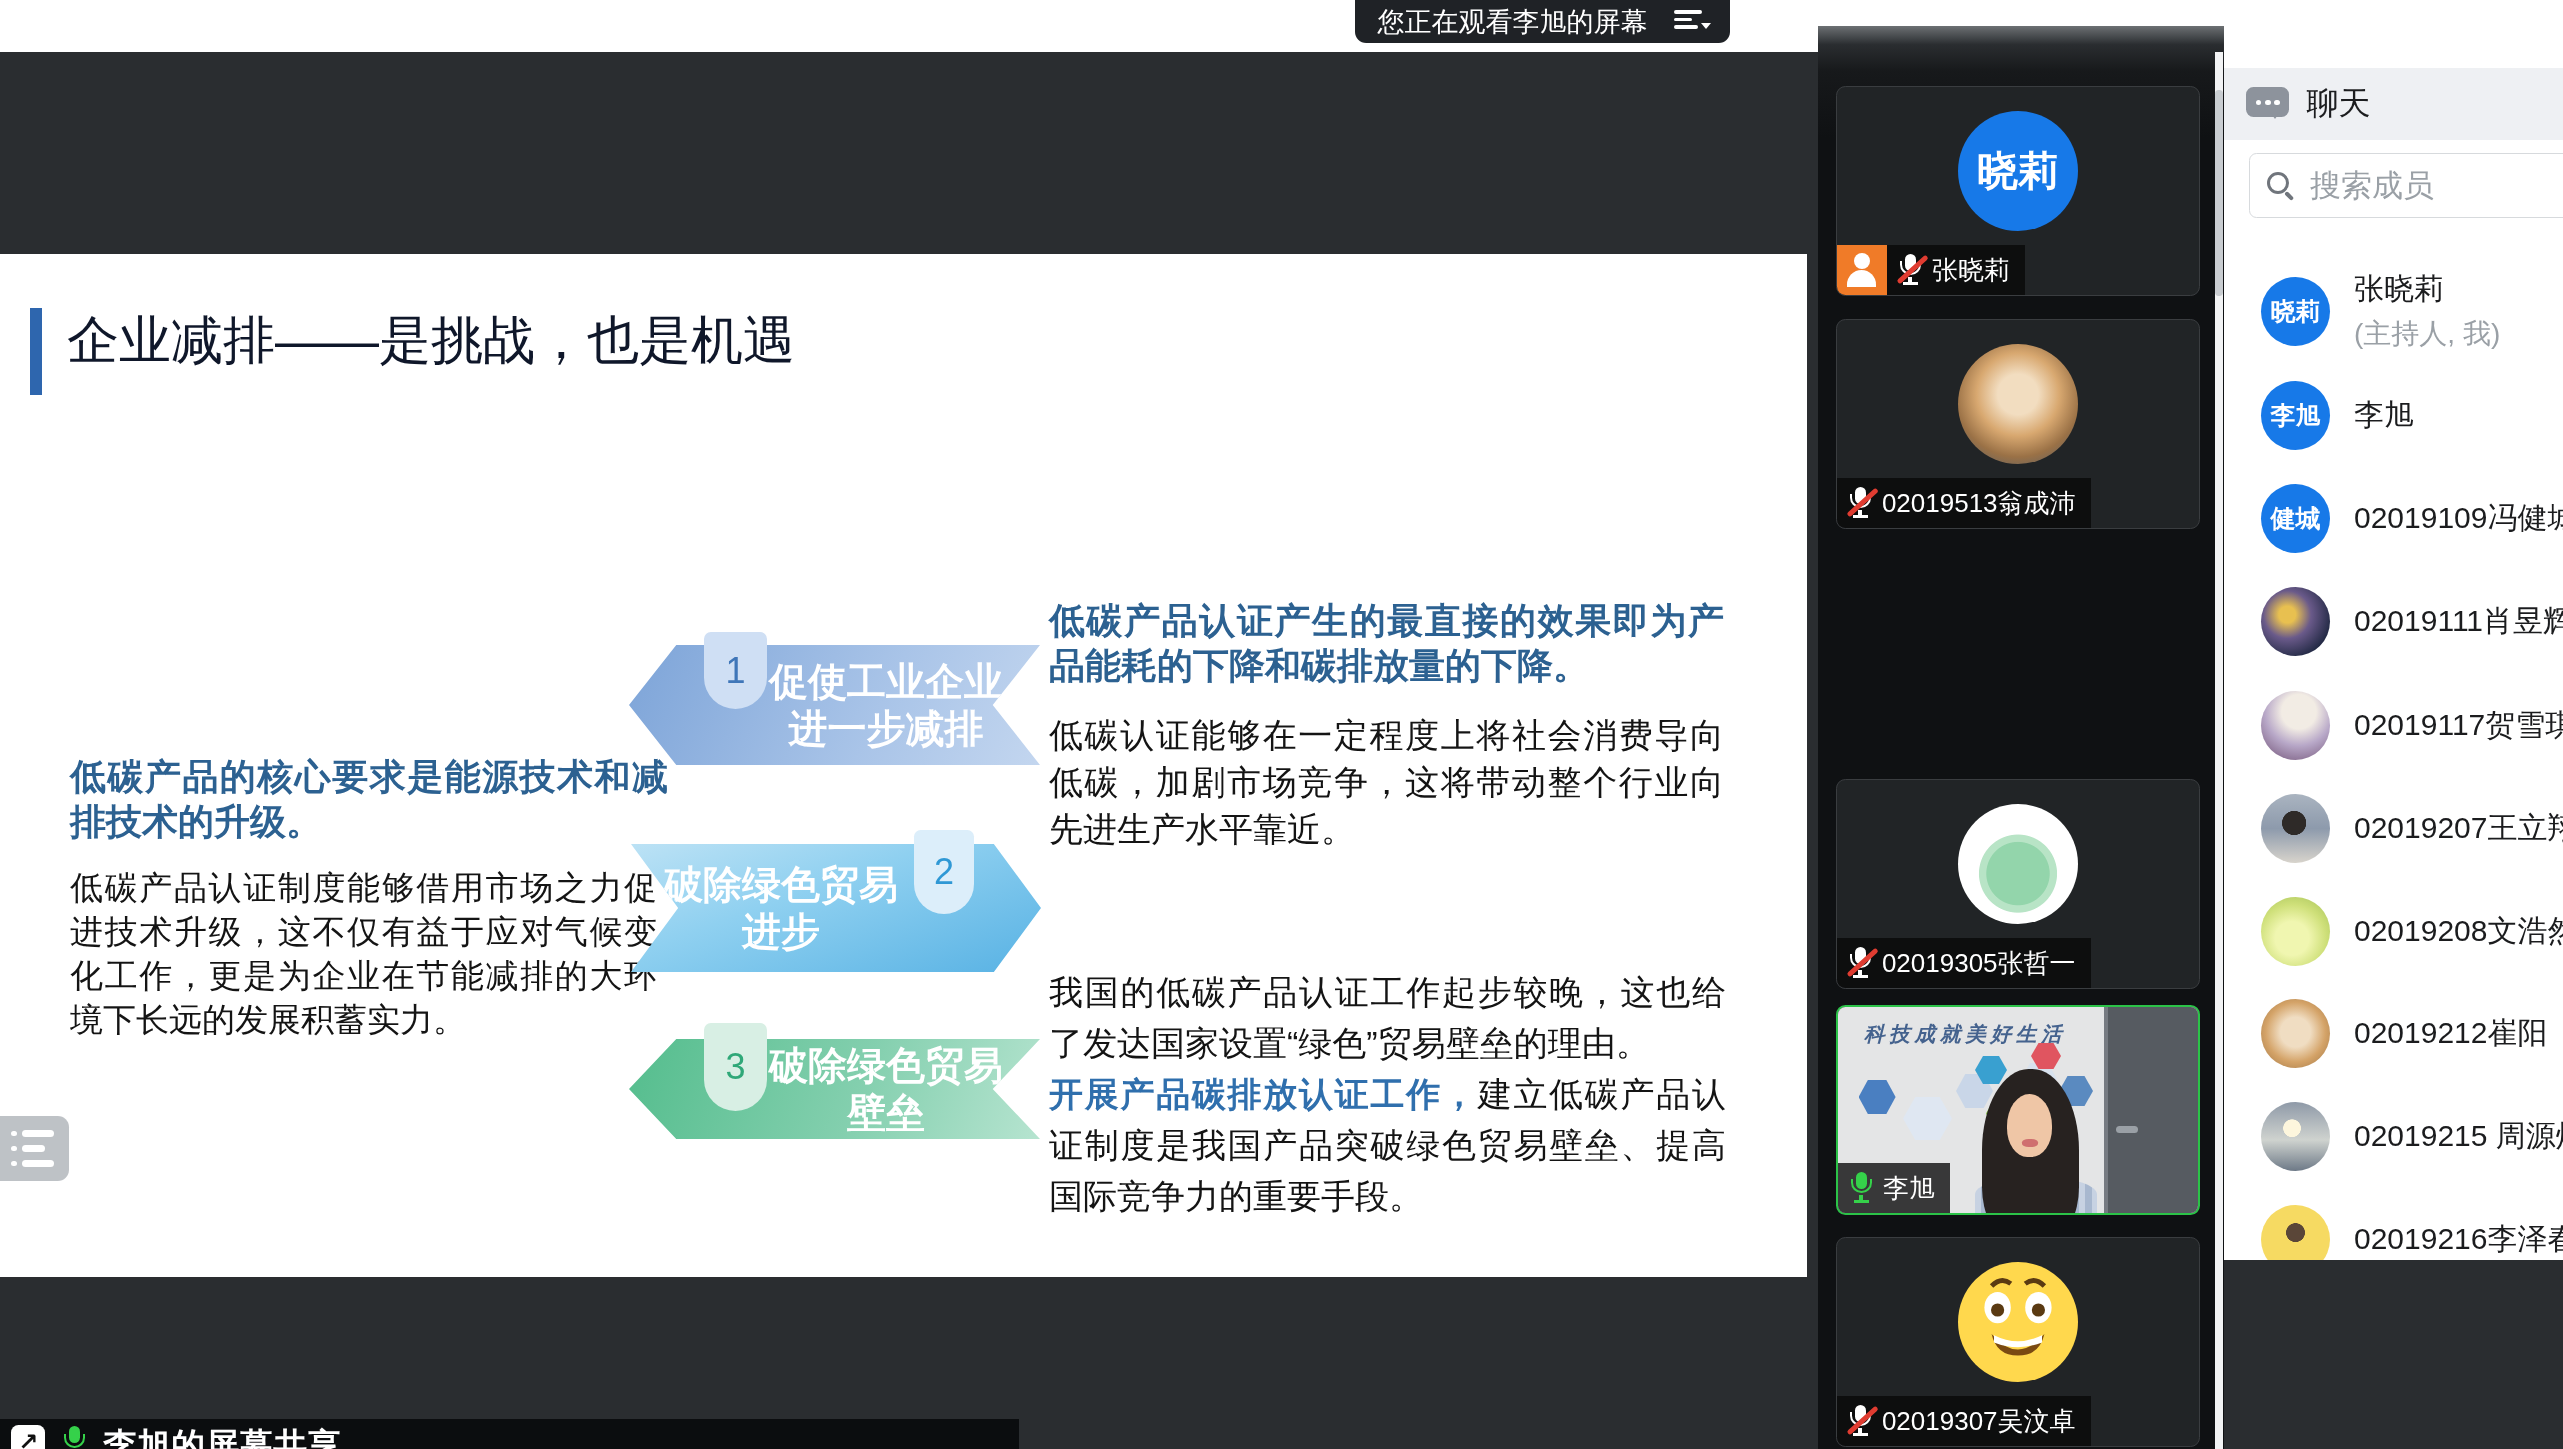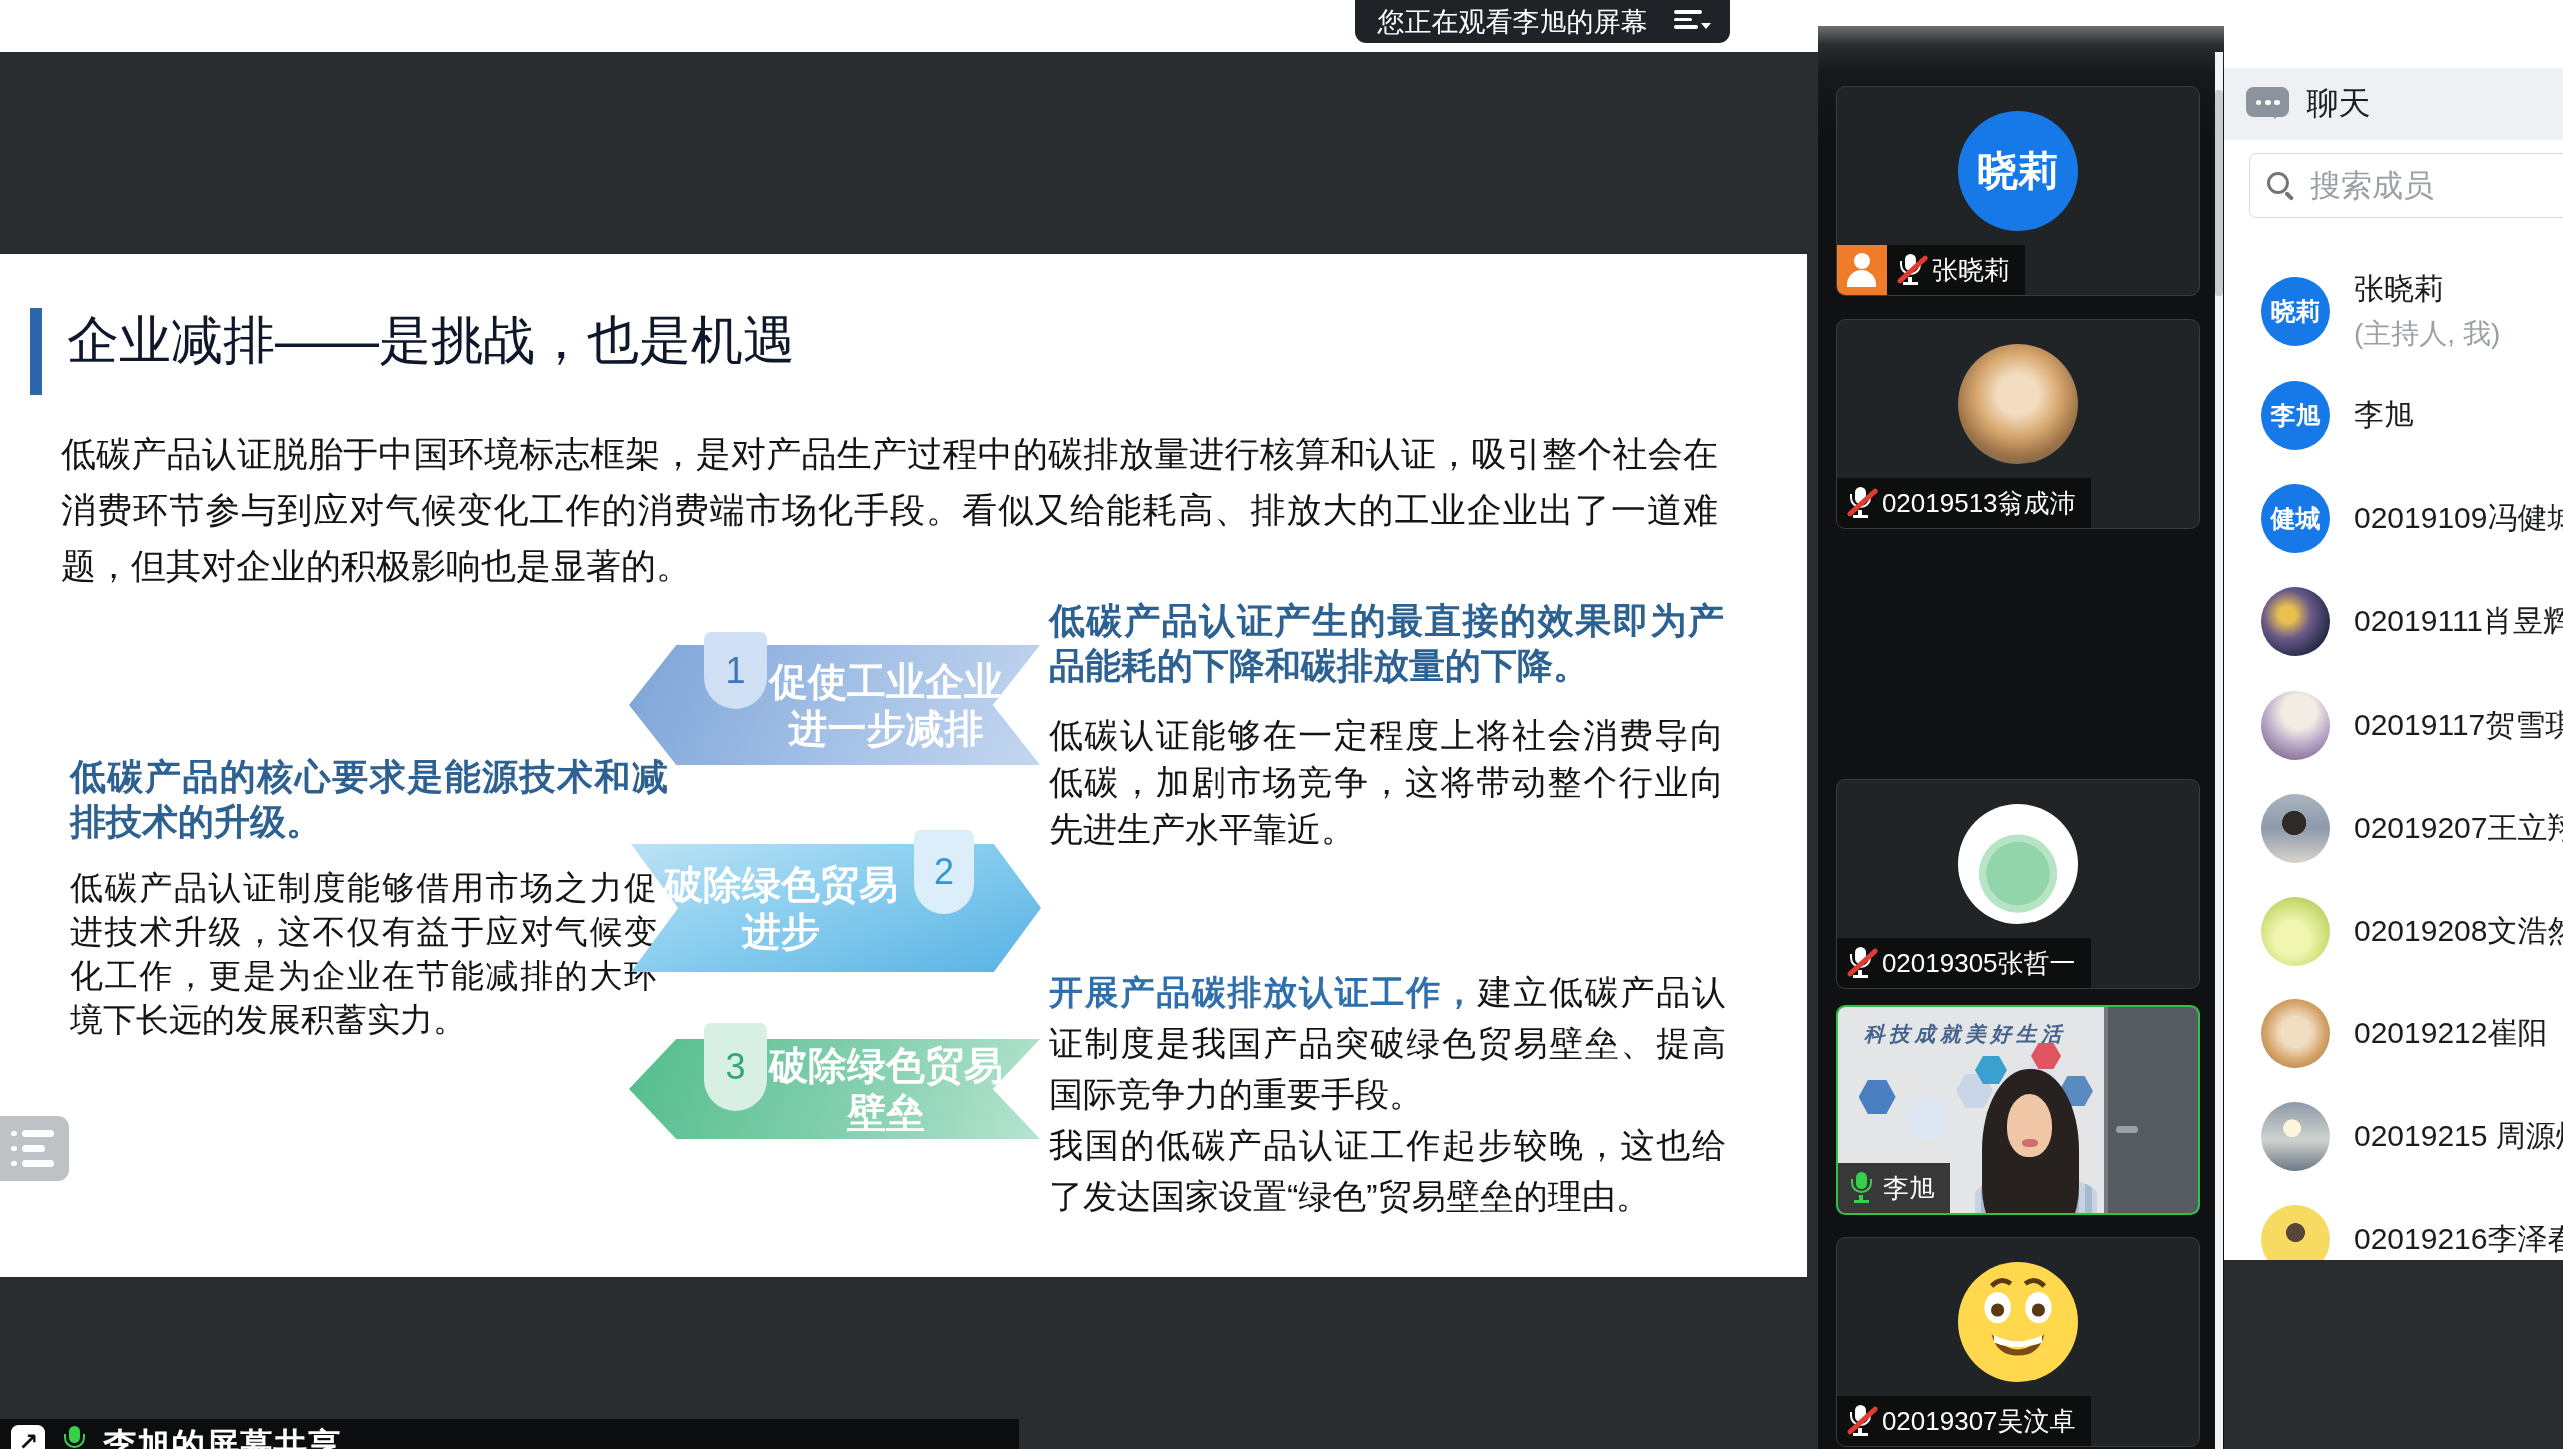--- a/index.html
+++ b/index.html
@@ -161,21 +161,20 @@
     <span class="pill-menu">
         <i></i>
         <i></i>
         <i></i>
       </span>
   </div>
 
   <div class="slide">
     <div class="tbar"></div>
     <div class="slide-title">企业减排——是挑战，也是机遇</div>
-    <div class="intro">低碳产品认证脱胎于中国环境标志框架，是对产品生产过程中的碳排放量进行核算和认证，吸引整个社会在消费环节参与到应对气候变化工作的消费端市场化手段。看似又给能耗高、排放大的工业企业出了一道难题，但其对企业的积极影响也是显著的。</div>
 
     <div class="lhead">低碳产品的核心要求是能源技术和减排技术的升级。</div>
     <div class="lbody">低碳产品认证制度能够借用市场之力促进技术升级，这不仅有益于应对气候变化工作，更是为企业在节能减排的大环境下长远的发展积蓄实力。</div>
 
     <div class="chev c1">
       <span>促使工业企业</span>
       <span>进一步减排</span>
     </div>
     <div class="badge b1">1</div>
 
@@ -188,22 +187,22 @@
     <div class="chev c3">
       <span>破除绿色贸易</span>
       <span>壁垒</span>
     </div>
     <div class="badge b3">3</div>
 
     <div class="rhead">低碳产品认证产生的最直接的效果即为产品能耗的下降和碳排放量的下降。</div>
     <div class="rbody">低碳认证能够在一定程度上将社会消费导向低碳，加剧市场竞争，这将带动整个行业向先进生产水平靠近。</div>
 
     <div class="rblock">
+      <div>我国的低碳产品认证工作起步较晚，这也给了发达国家设置“绿色”贸易壁垒的理由。</div>
       <div><span class="em">开展产品碳排放认证工作，</span><span>建立低碳产品认证制度是我国产品突破绿色贸易壁垒、提高国际竞争力的重要手段。</span></div>
-      <div>我国的低碳产品认证工作起步较晚，这也给了发达国家设置“绿色”贸易壁垒的理由。</div>
     </div>
   </div>
 
   <div class="listbtn">
     <span class="row r1">
         <i></i>
         <b></b>
       </span>
     <span class="row r2">
         <i></i>

